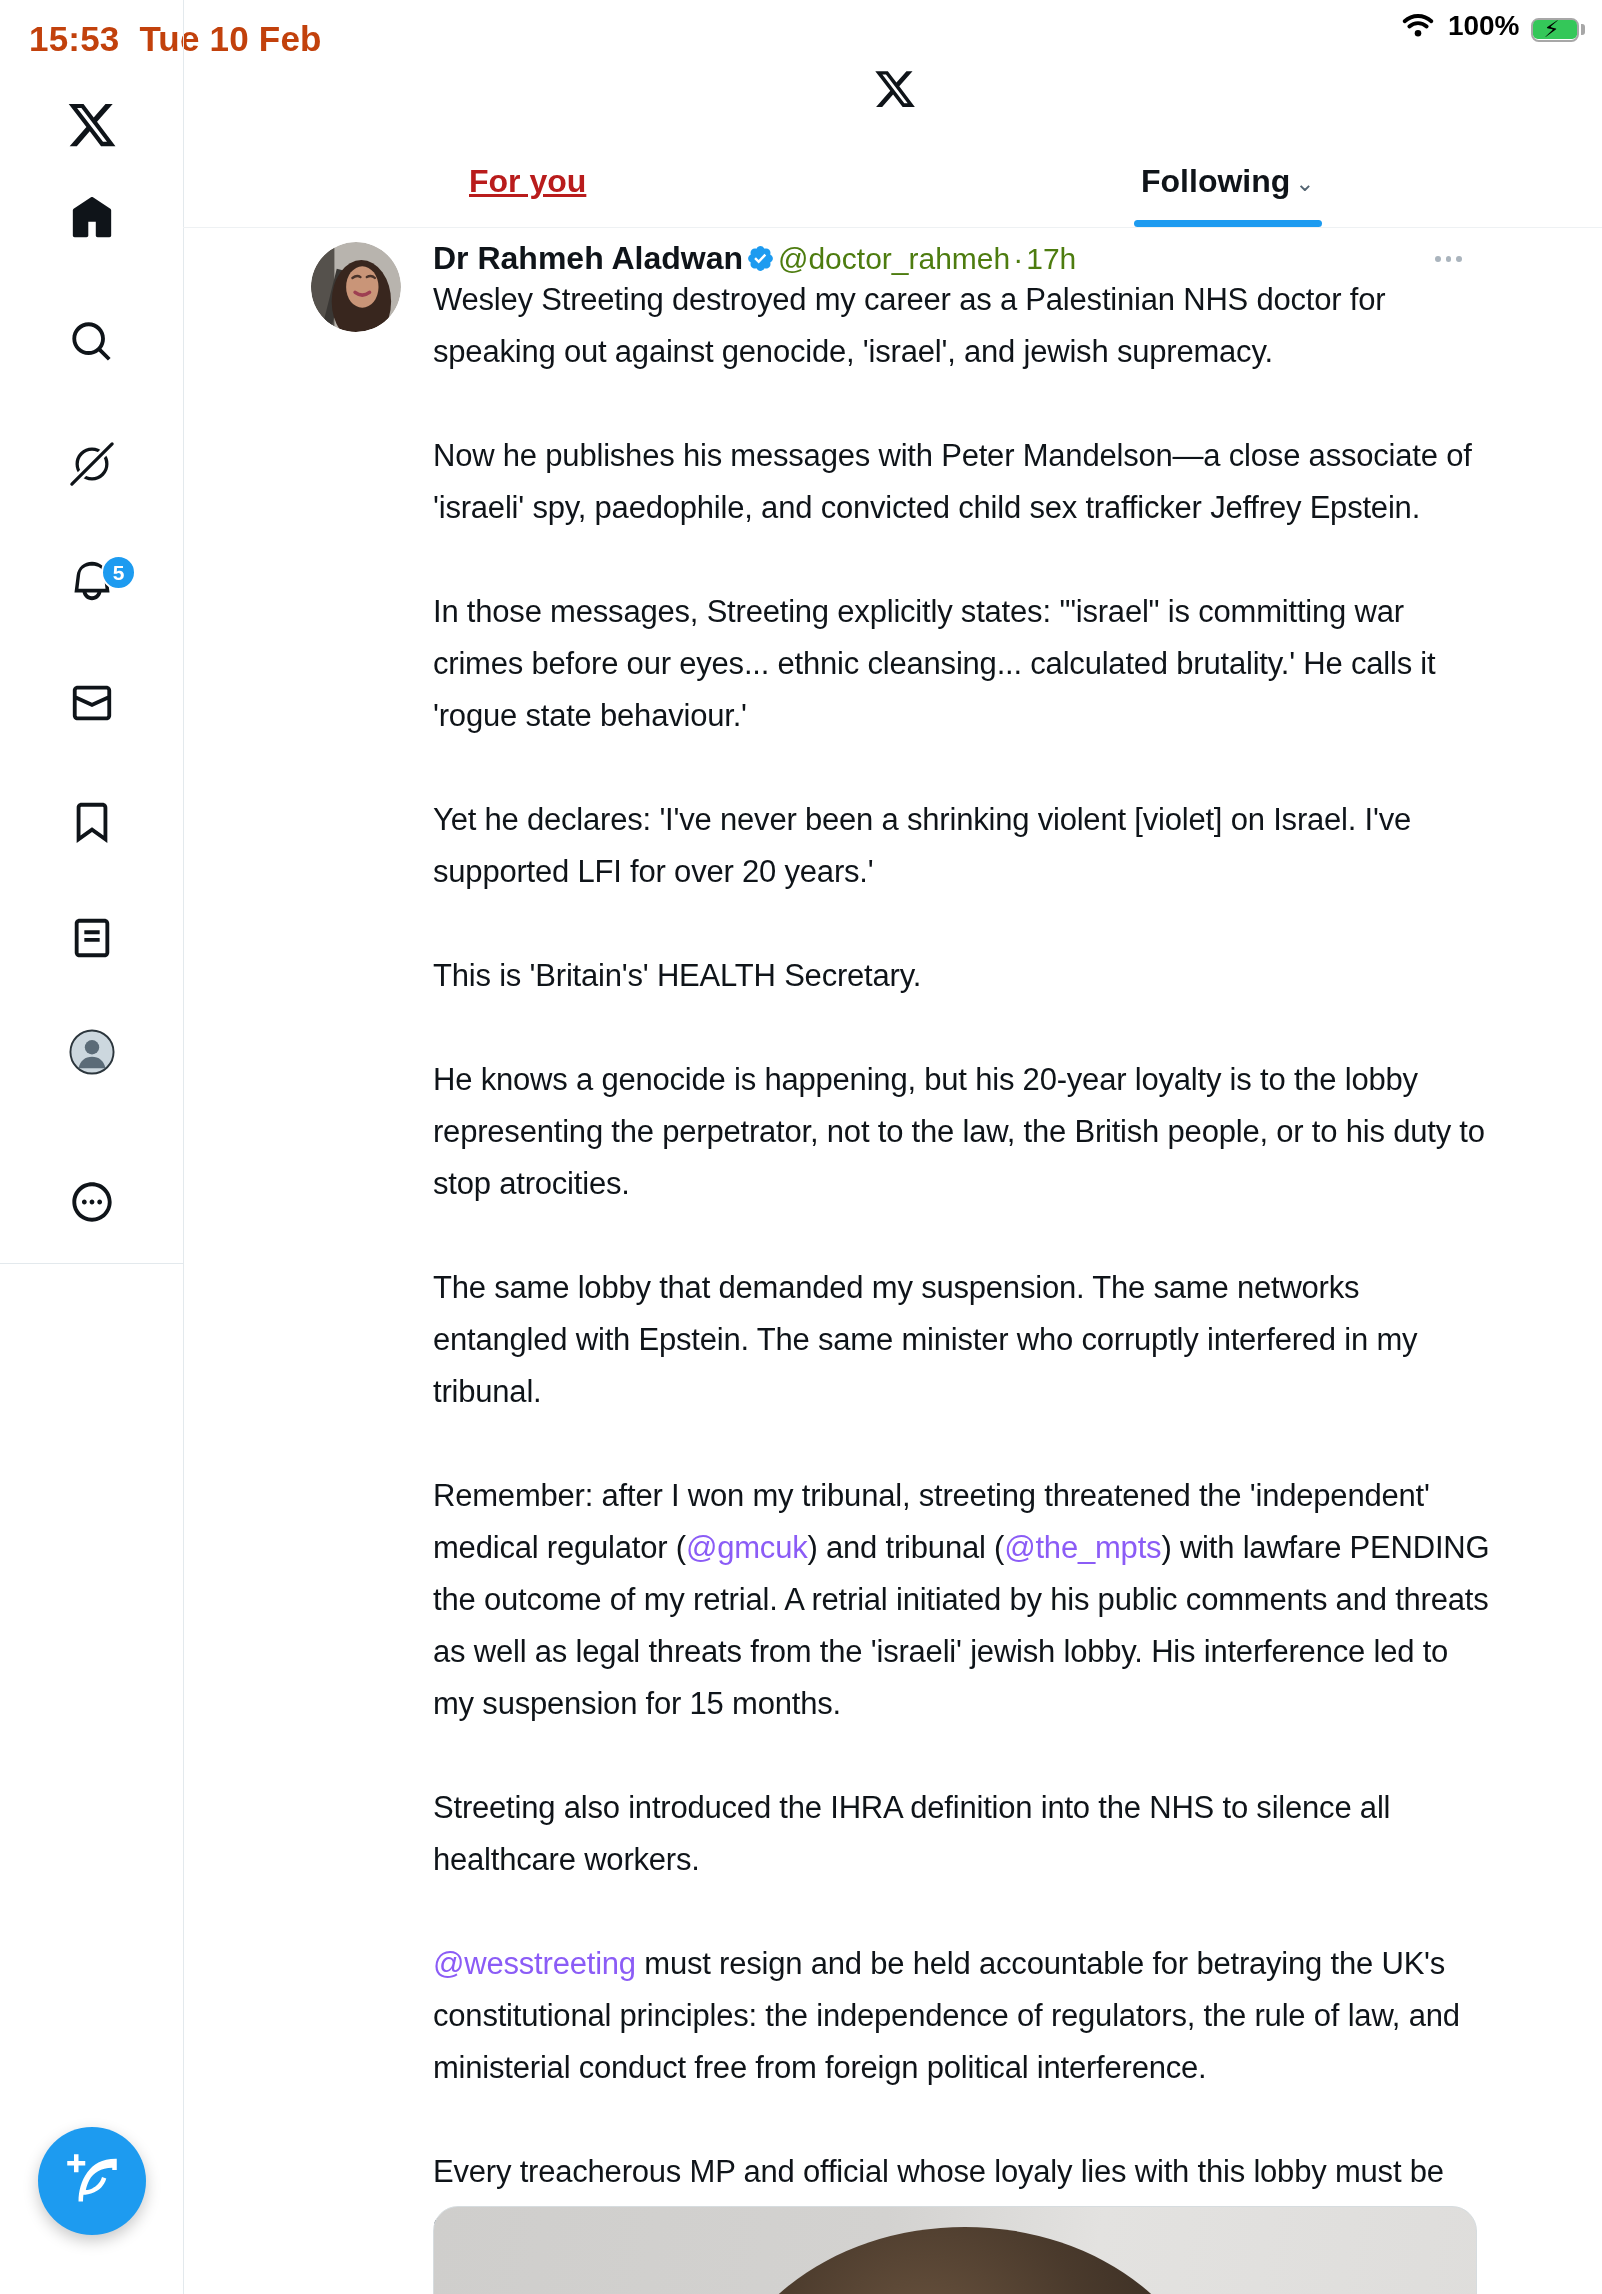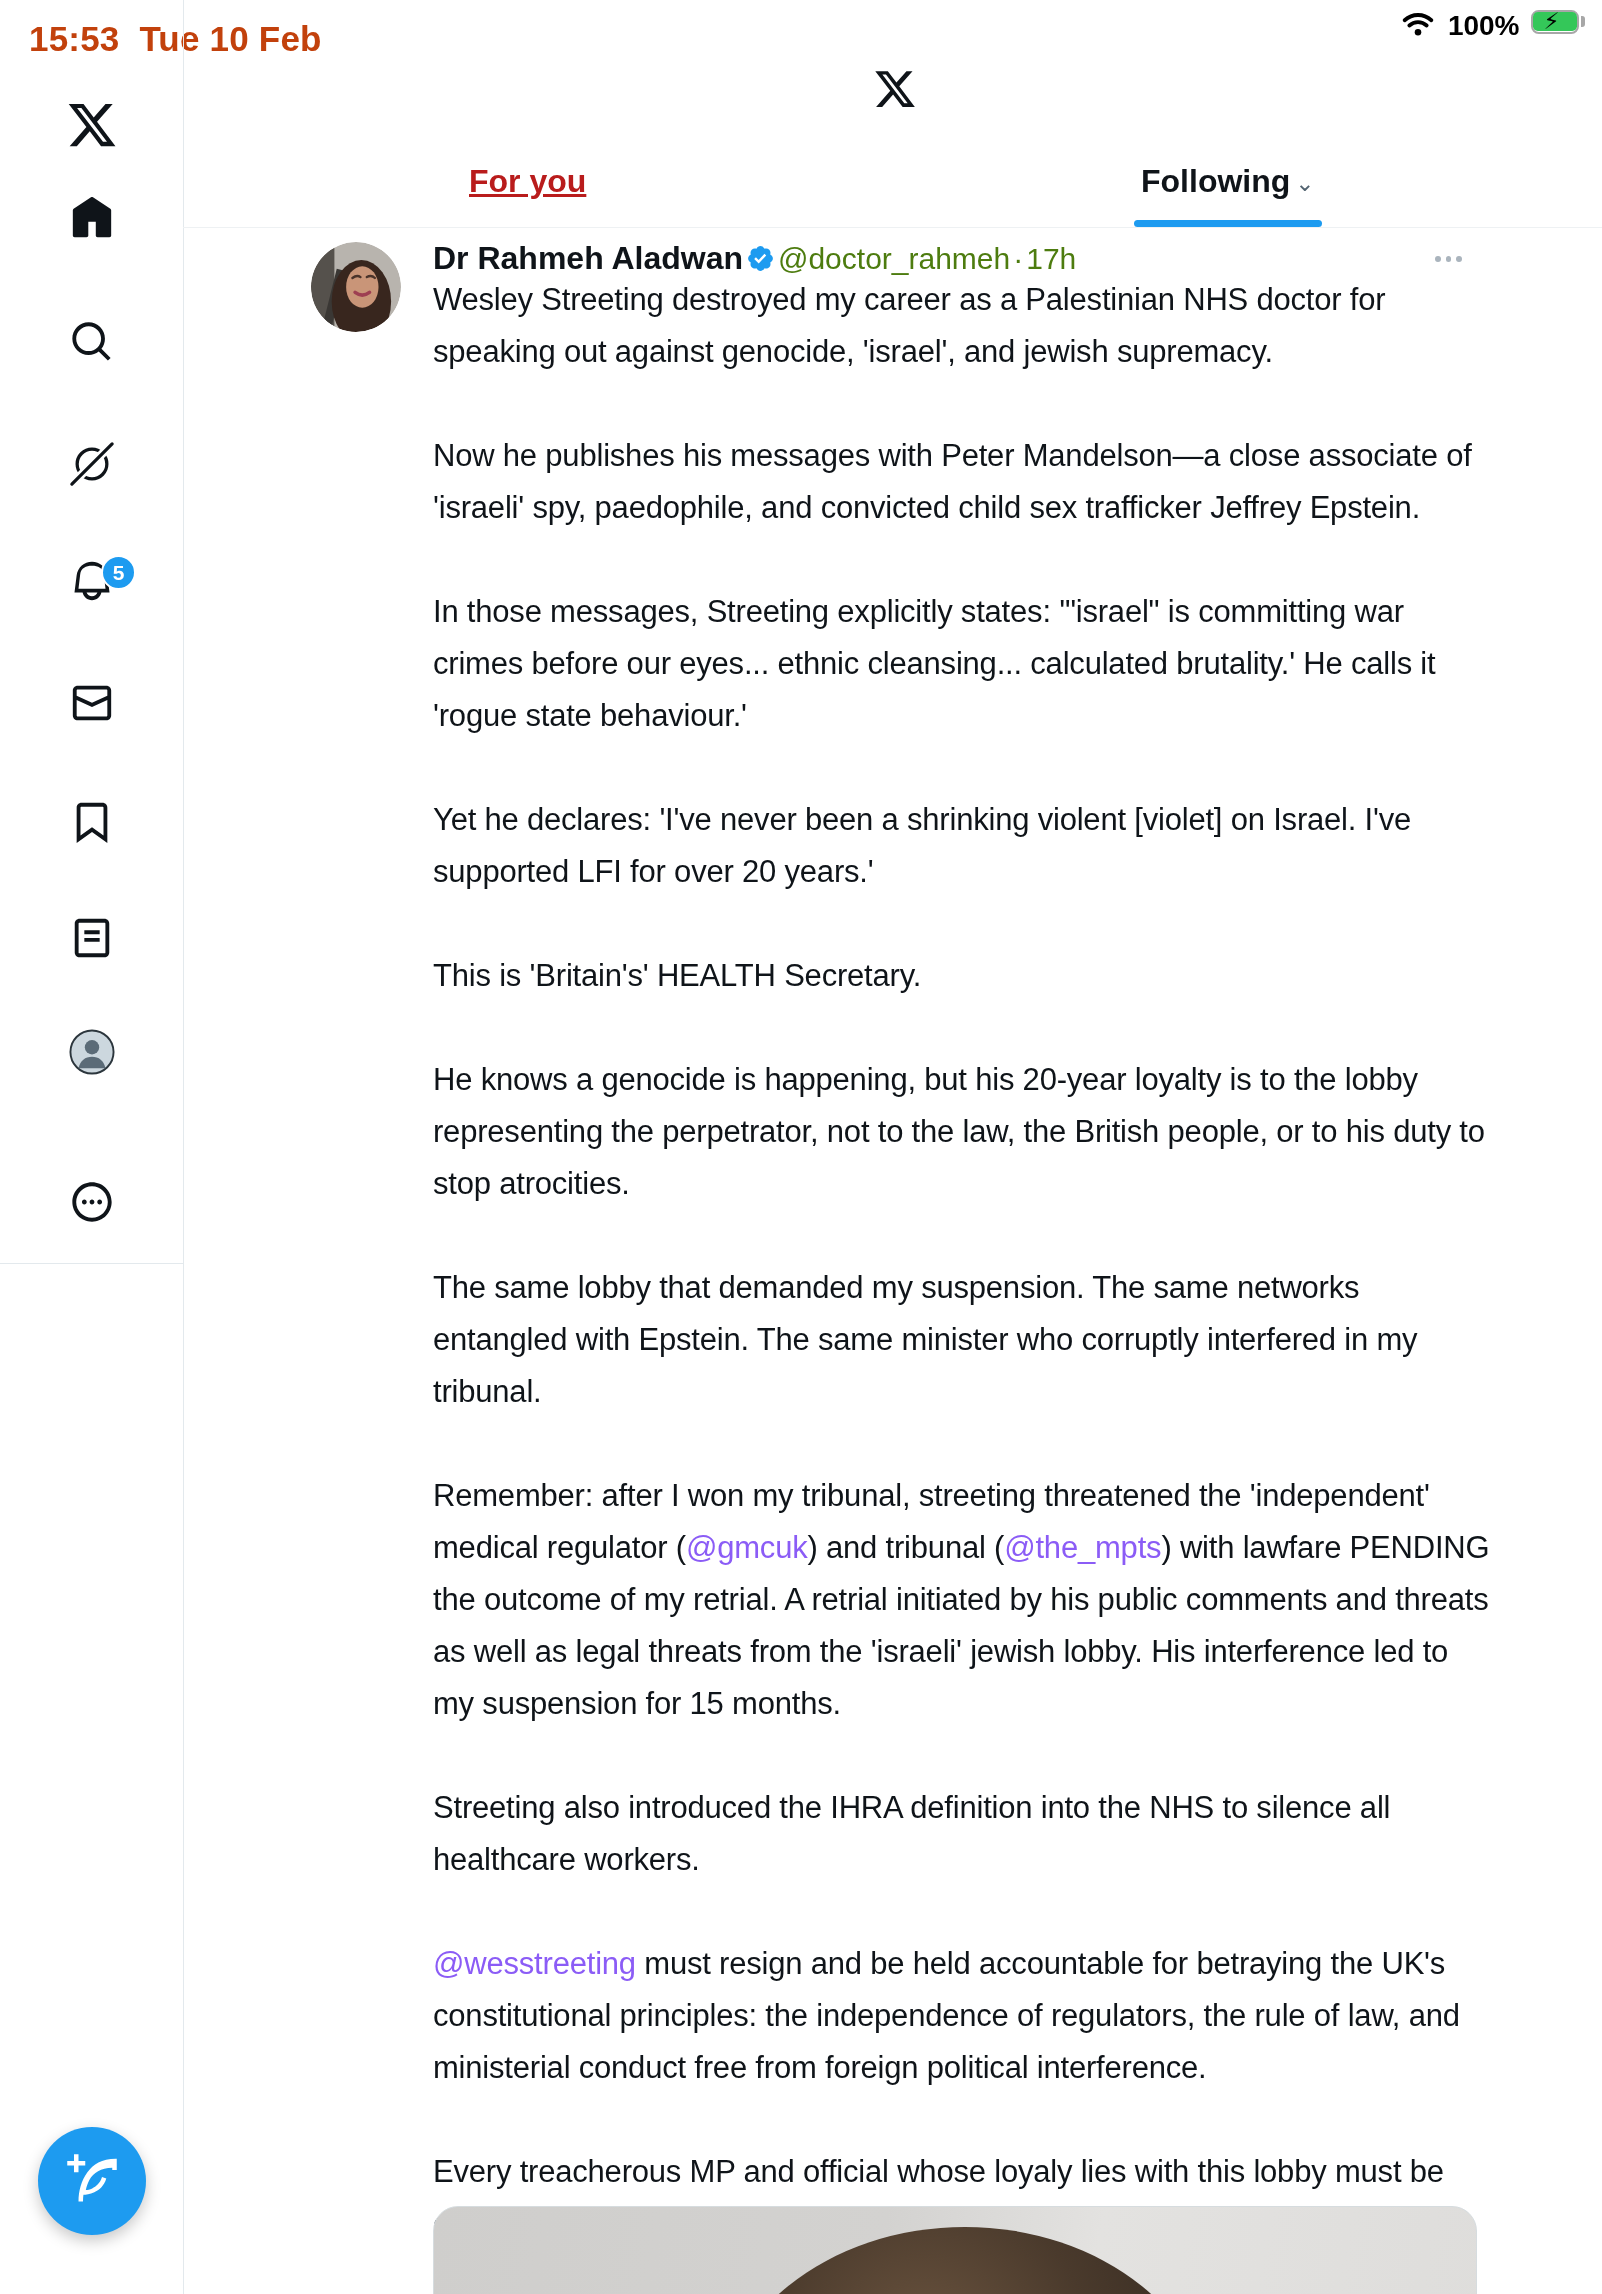--- a/index.html
+++ b/index.html
@@ -5,21 +5,21 @@
   html,body{margin:0;padding:0;}
   body{
     width:1602px;height:2294px;position:relative;overflow:hidden;
     background:#ffffff;color:#0f1419;
     font-family:"Liberation Sans","DejaVu Sans",sans-serif;
     -webkit-font-smoothing:antialiased;
   }
   .abs{position:absolute;}
   
   .status-time{left:29px;top:19px;font-size:35px;font-weight:600;letter-spacing:0.2px;color:#c2410c;}
-  .status-right{right:23px;top:9.6px;display:flex;align-items:flex-start;gap:11.5px;}
+  .status-right{right:23px;top:9.6px;display:flex;align-items:flex-end;gap:11.5px;}
   .status-pct{font-size:28px;font-weight:600;color:#000;}
   .battery{position:relative;width:48px;height:24px;}
   .battery .shell{position:absolute;inset:0;border:2.4px solid #a7a7a7;border-radius:7.7px;}
   .battery .fill{position:absolute;left:2.4px;top:2.4px;right:2.4px;bottom:2.4px;background:#34c759;border-radius:4.8px;}
   .battery .nub{position:absolute;right:-5.8px;top:6.7px;width:3.8px;height:10.6px;background:#a7a7a7;border-radius:0 2.9px 2.9px 0;}
   .battery .bolt{position:absolute;left:12.5px;top:-1.9px;font-size:23px;color:#000;}
   
   .v-divider{left:183px;top:0;width:0;height:2294px;border-left:1.9px solid #e3e9ed;}
   .rail-bottom{left:0;top:1263px;width:183px;height:0;border-top:1.9px solid #e3e9ed;}
   .rail-item{position:absolute;left:92px;transform:translateX(-50%);cursor:pointer;}

